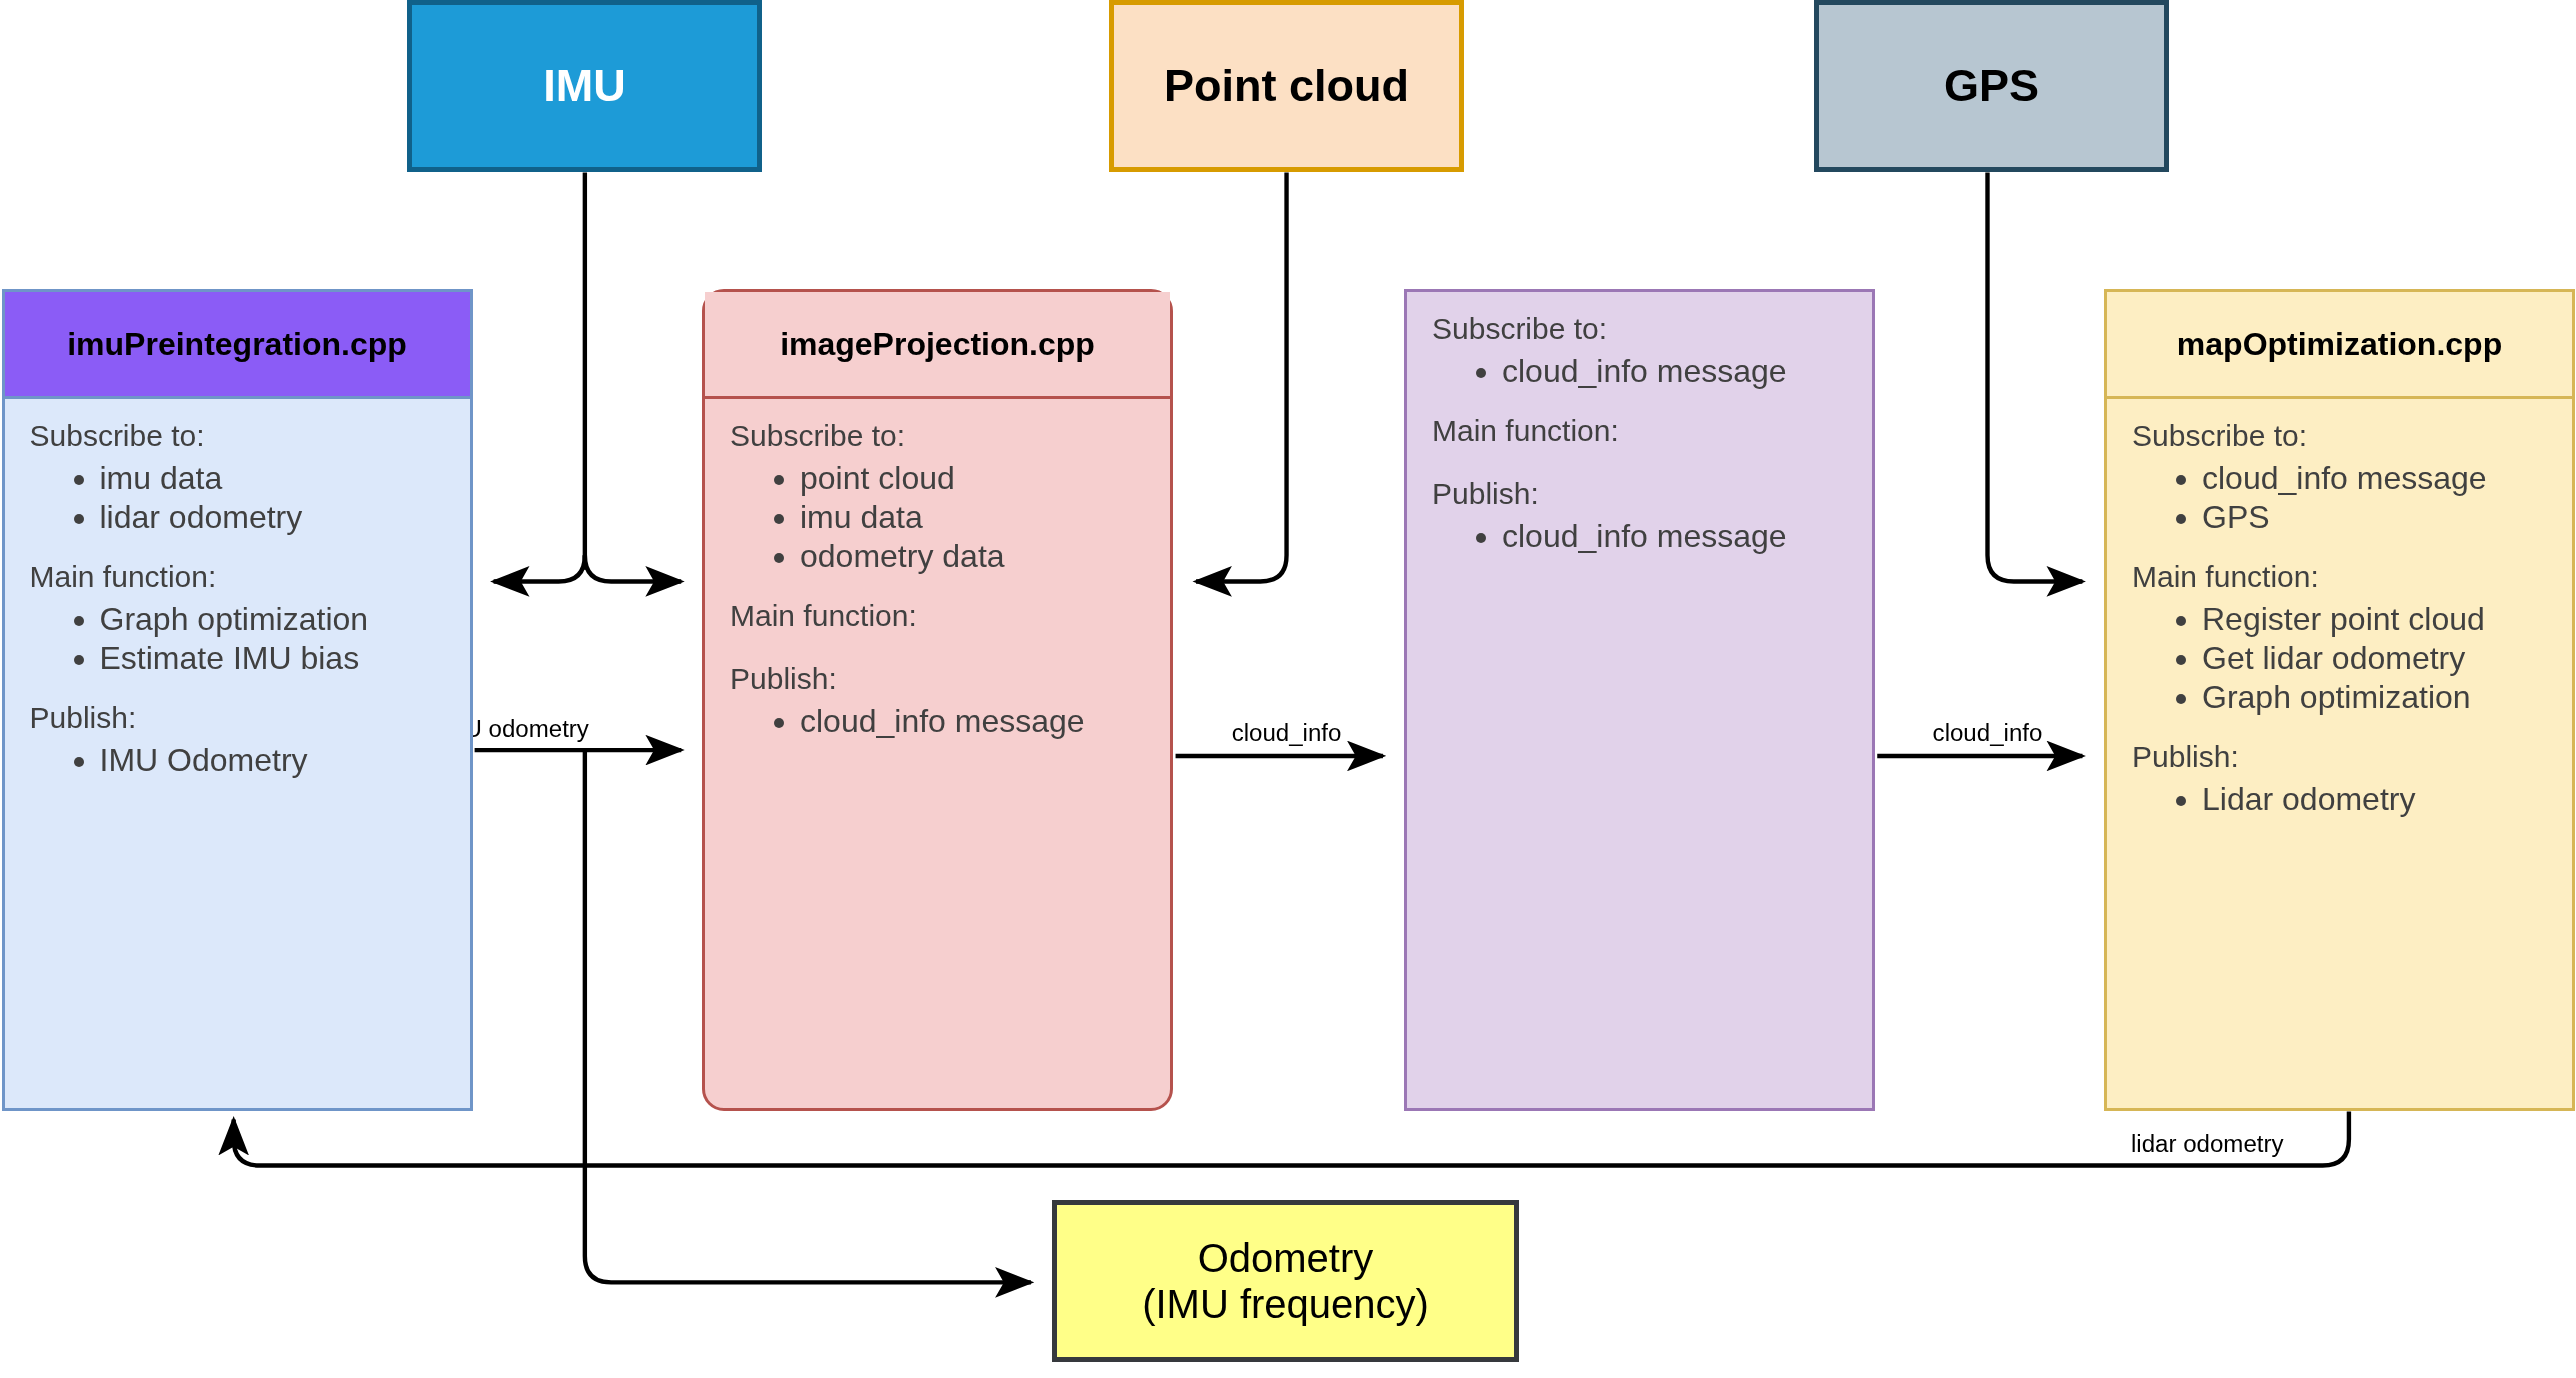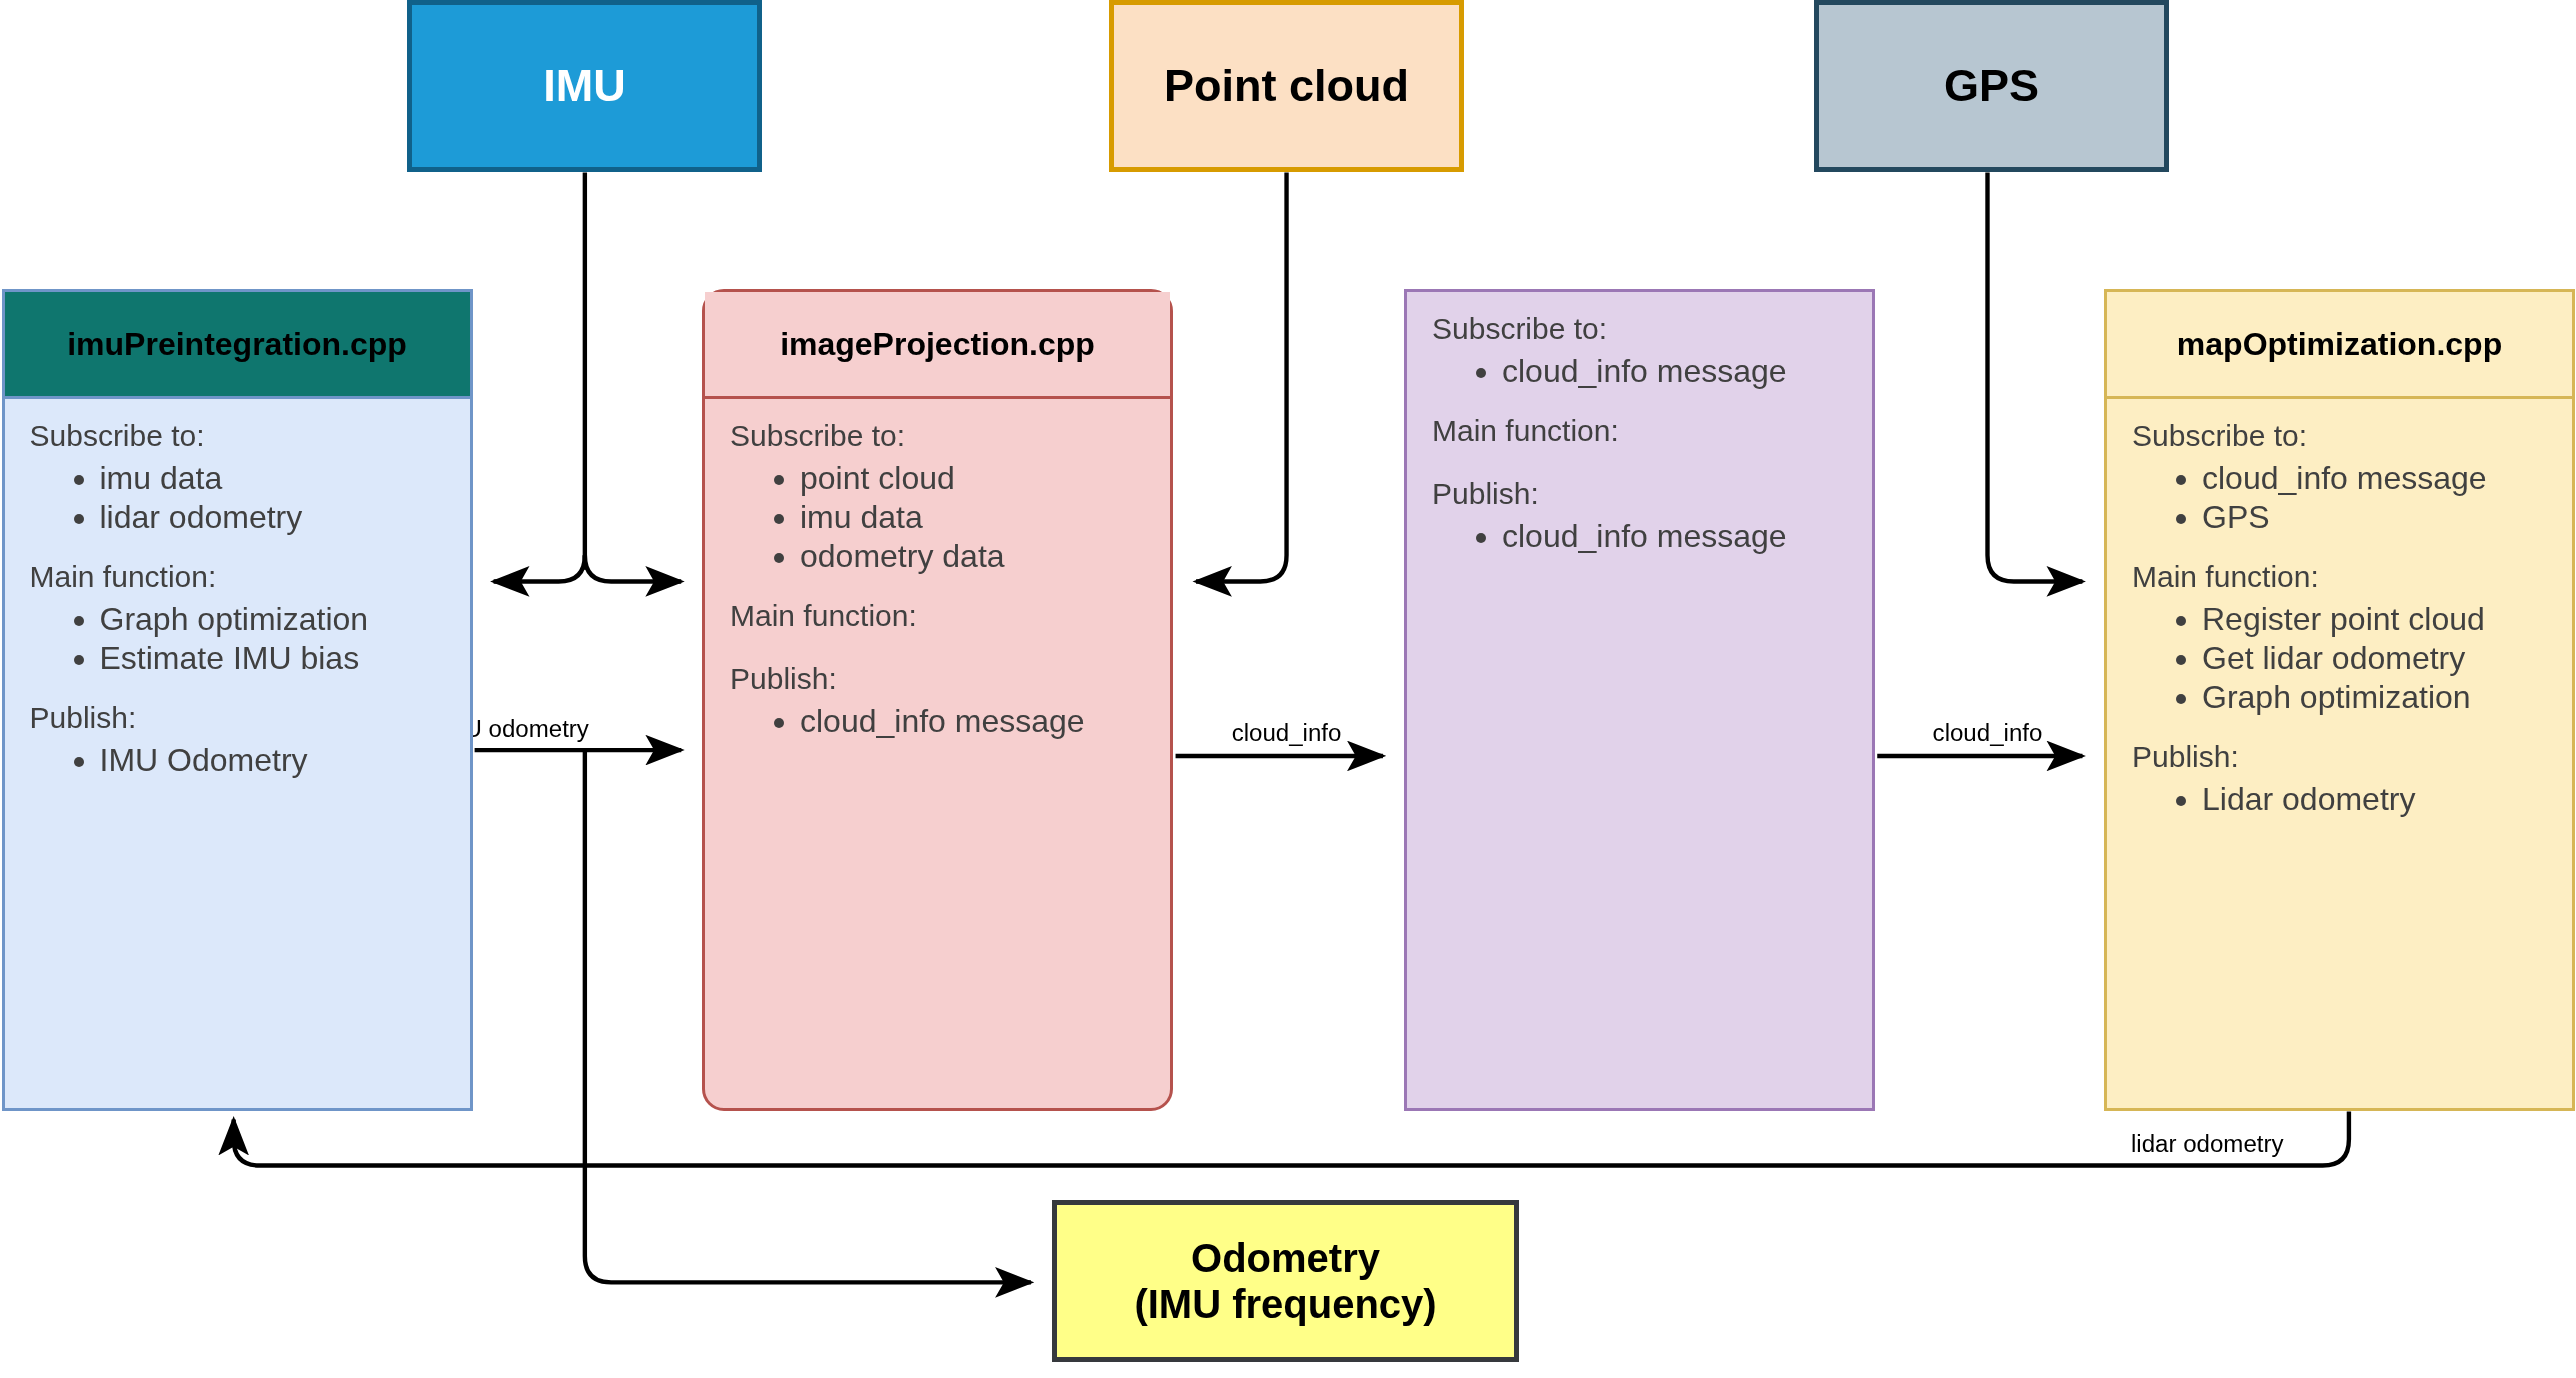--- a/index.html
+++ b/index.html
@@ -114,21 +114,21 @@
   }
   ul.bullets li {
     margin: 0;
     padding: 0;
   }
 
   .node-imu {
     left: 1.5px; width: 471px;
     background: #dce8fa; border-color: #6f95c8;
   }
-  .node-imu .node-title { background: #0f766e; border-bottom-color: #6f95c8; }
+  .node-imu .node-title { background: #8b5cf6; border-bottom-color: #6f95c8; }
 
   .node-proj {
     left: 702px; width: 471px;
     background: #f6cfcf; border-color: #b5524d; border-radius: 22px;
   }
   .node-proj .node-title { background: #f6cfcf; border-bottom-color: #b5524d; }
 
   .node-feat {
     left: 1404px; width: 471px;
     background: #e1d2ea; border-color: #9b77b5;
@@ -148,21 +148,21 @@
     top: 1200px;
     width: 467px;
     height: 162px;
     box-sizing: border-box;
     background: #ffff88;
     border: 5.1px solid #36393d;
     display: flex;
     align-items: center;
     justify-content: center;
     text-align: center;
-    font-weight: bold;
+    font-weight: normal;
     font-size: 40px;
     line-height: 1.16;
     color: #000000;
   }
 </style>
 </head>
 <body>
 
 <div id="diagram-root">
 

